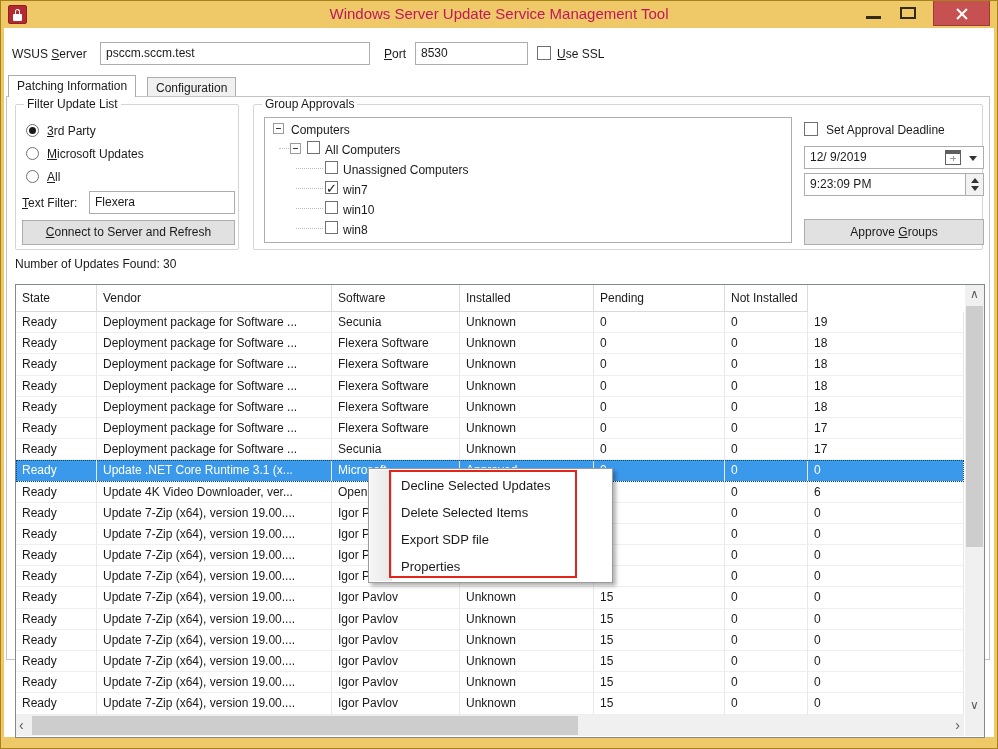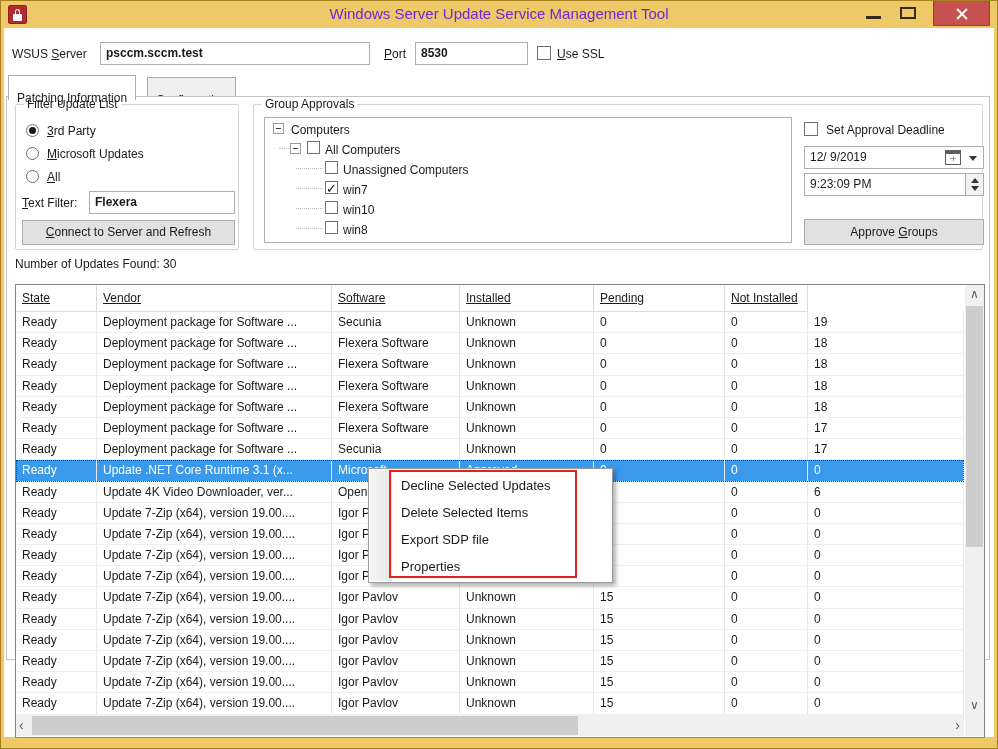--- a/index.html
+++ b/index.html
@@ -9,47 +9,47 @@
     font-size:12px; color:#1a1a1a; position:relative;
     background:#efc968; overflow:hidden;
   }
   .frame { position:absolute; inset:0; border:1px solid #a8811f; }
 
   
   .titlebar { position:absolute; left:0; top:0; width:998px; height:28px; background:#efc968; }
   .app-icon { position:absolute; left:8px; top:5px; width:19px; height:19px; background:#b32b30; border:1px solid #8f1f24; border-radius:2px; }
   .app-icon .lock-body { position:absolute; left:4px; top:8px; width:9px; height:7px; background:#fff; border-radius:1px; }
   .app-icon .lock-shackle { position:absolute; left:6px; top:3px; width:5px; height:6px; border:1.5px solid #fff; border-bottom:none; border-radius:4px 4px 0 0; }
-  .title-text { position:absolute; left:0; right:0; top:5px; text-align:center; font-size:15px; color:#6d28d9; }
+  .title-text { position:absolute; left:0; right:0; top:5px; text-align:center; font-size:15px; color:#be185d; }
   .btn-min, .btn-max { position:absolute; top:0; width:28px; height:26px; cursor:default; }
   .btn-min { left:860px; } .btn-max { left:894px; }
   .btn-min .glyph { position:absolute; left:6px; top:16px; width:15px; height:3px; background:#332a18; }
   .btn-max .glyph { position:absolute; left:6px; top:7px; width:16px; height:12px; border:2px solid #332a18; background:transparent; }
   .btn-close { position:absolute; left:933px; top:0; width:57px; height:26px; background:#c75050; border:1px solid #9e3a3a; }
   .btn-close .x1,.btn-close .x2 { position:absolute; left:22px; top:6px; width:2px; height:14px; background:#fff; }
   .btn-close .x1 { transform:translateX(5px) rotate(45deg); }
   .btn-close .x2 { transform:translateX(5px) rotate(-45deg); }
 
   
   .content { position:absolute; left:4px; top:28px; width:990px; height:709px; background:#fff; }
 
   
   .lbl { position:absolute; white-space:nowrap; }
   .mn { text-decoration:underline; }
-  .tb { position:absolute; background:#fff; border:1px solid #abadb3; padding-left:5px; line-height:21px; font-size:12px; overflow:hidden; white-space:nowrap;font-weight:bold; }
+  .tb { position:absolute; background:#fff; border:1px solid #abadb3; padding-left:5px; line-height:21px; font-size:12px; overflow:hidden; white-space:nowrap; }
   .lbl-wsus { left:8px; top:19px; }
   .tb-server { left:96px; top:14px; width:270px; height:23px; }
   .lbl-port { left:380px; top:19px; }
   .tb-port { left:411px; top:14px; width:113px; height:23px; }
   .cb { position:absolute; width:14px; height:14px; background:#fff; border:1px solid #707070; }
   .cb-ssl { left:533px; top:18px; }
   .lbl-ssl { left:553px; top:19px; }
 
   
-  .tab { position:absolute; border:1px solid #acacac; padding:12px 8px; line-height:20px; white-space:nowrap; }
+  .tab { position:absolute; border:1px solid #acacac; padding:0 8px; line-height:20px; white-space:nowrap; }
   .tab-active { left:4px; top:47px; height:22px; background:#fff; border-bottom:none; z-index:3; }
   .tab-idle { left:143px; top:49px; height:20px; background:#f0f0f0; z-index:1; }
   .tabpage { position:absolute; left:2px; top:68px; width:984px; height:564px; background:#fff; border:1px solid #c3c3c3; z-index:2; }
 
   
   .groupbox { position:absolute; border:1px solid #d5d5d5; border-radius:2px; }
   .groupbox .gb-title { position:absolute; left:8px; top:-8px; background:#fff; padding:0 3px; white-space:nowrap; }
   .gb-filter { left:8px; top:7px; width:224px; height:146px; }
   .gb-approvals { left:246px; top:7px; width:730px; height:146px; }
 
@@ -96,21 +96,21 @@
   .spin-up { top:4px; border-bottom:5px solid #333; }
   .spin-down { bottom:4px; border-top:5px solid #333; }
   .btn-approve { left:550px; top:114px; width:180px; height:26px; line-height:24px; }
 
   .count-label { position:absolute; left:8px; top:160px; }
 
   
   .utable { position:absolute; left:8px; top:187px; width:970px; height:454px; border:1px solid #828790; background:#fff; }
   .t-grid { display:grid; grid-template-columns:81px 235px 128px 134px 131px 83px 156px; width:948px; }
   .thead { position:absolute; left:0; top:0; height:27px; }
-  .thead .hcell { line-height:26px; padding-left:6px; border-right:1px solid #dadada; border-bottom:1px solid #dadada; background:#fff; overflow:hidden; white-space:nowrap;text-decoration:underline; }
+  .thead .hcell { line-height:26px; padding-left:6px; border-right:1px solid #dadada; border-bottom:1px solid #dadada; background:#fff; overflow:hidden; white-space:nowrap; }
   .tbody { position:absolute; left:0; top:27px; width:948px; height:403px; overflow:hidden; }
   .t-row { height:21.2px; }
   .t-row .cell { line-height:21px; padding-left:6px; border-right:1px solid #e8e8e8; border-bottom:1px solid #efefef; overflow:hidden; white-space:nowrap; }
   .t-row.selected { background:#3b99ec; color:#fff; outline:1px dotted #14456e; outline-offset:-1px; }
 
   
   .vscroll { position:absolute; right:0; top:0; width:19px; height:430px; background:#f0f0f0; }
   .vthumb { position:absolute; left:1px; top:21px; width:17px; height:241px; background:#cdcdcd; }
   .sb-arrow { position:absolute; color:#5a5a5a; font-size:12px; text-align:center; width:100%; }
   .v-up { top:2px; } .v-down { bottom:3px; }

